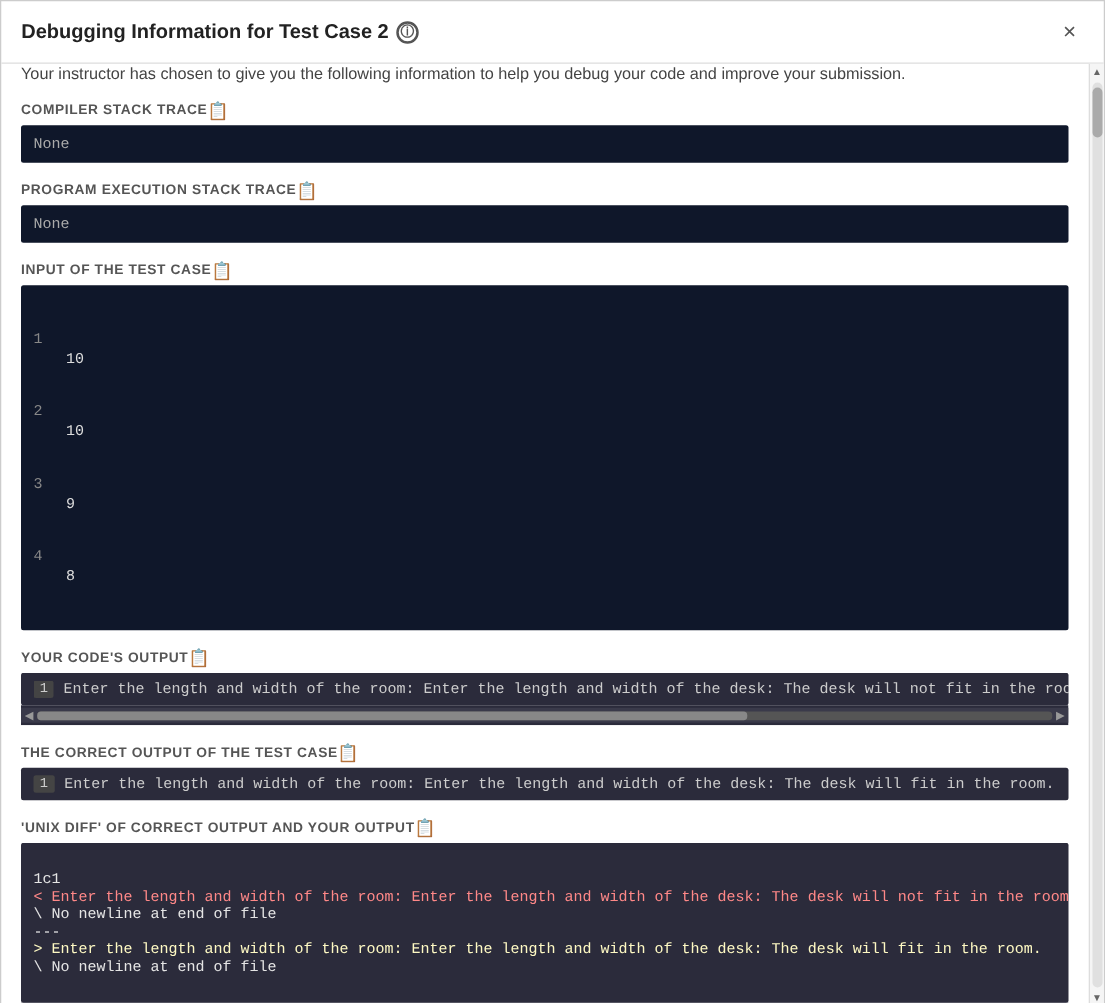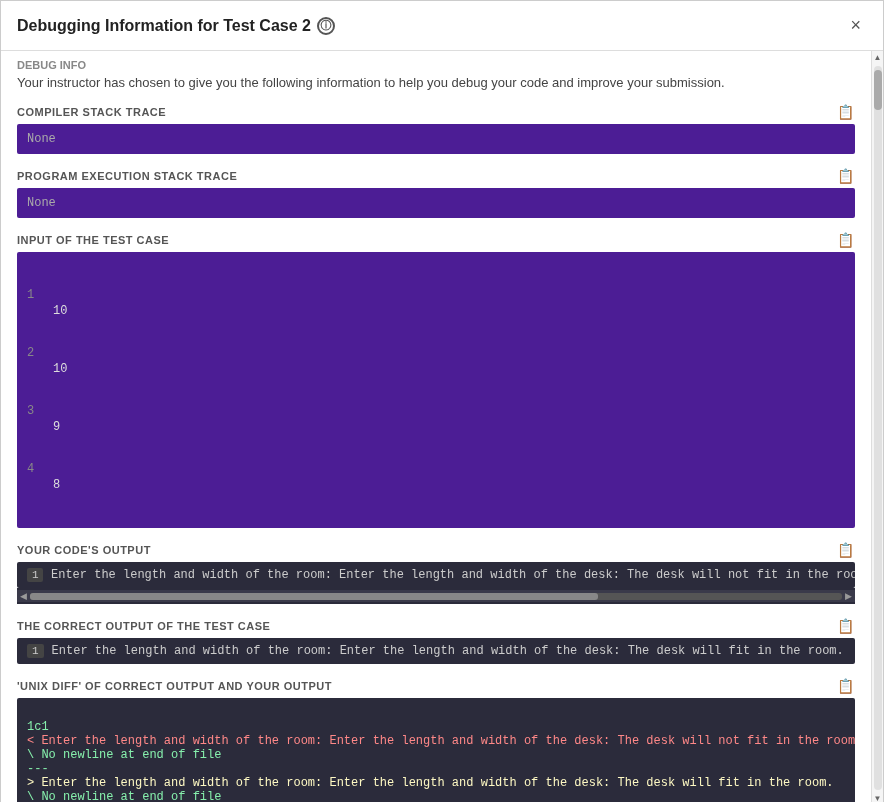--- a/index.html
+++ b/index.html
@@ -74,29 +74,29 @@
     .section-label {
       font-size: 11px;
       font-weight: bold;
       color: #555;
       text-transform: uppercase;
       letter-spacing: 0.5px;
       margin-top: 14px;
       margin-bottom: 4px;
       display: flex;
       align-items: center;
-      justify-content: space-between;
+      justify-content: flex-start;
     }
     .copy-icon {
       cursor: pointer;
       color: #666;
       font-size: 14px;
     }
     .code-block {
-      background: #4c1d95;
+      background: #0f172a;
       color: #ccc;
       font-family: 'Courier New', monospace;
       font-size: 12px;
       padding: 8px 10px;
       border-radius: 2px;
       white-space: pre;
       overflow-x: auto;
     }
     .code-block.none-block {
       color: #aaa;
@@ -143,21 +143,21 @@
       color: #ccc;
       font-family: 'Courier New', monospace;
       font-size: 12px;
       padding: 8px 10px;
       border-radius: 2px;
       white-space: pre;
       overflow-x: auto;
     }
     .diff-removed { color: #f88; }
     .diff-added { color: #fef9c3; }
-    .diff-neutral { color: #86efac; }
+    .diff-neutral { color: #e5e5e5; }
     .pretty-diff-section {
       margin-top: 14px;
     }
     .pretty-diff-label {
       font-size: 11px;
       font-weight: normal;
       color: #555;
       text-transform: uppercase;
       letter-spacing: 0.5px;
       margin-bottom: 16px;
@@ -214,21 +214,20 @@
       <span class="info-icon">ⓘ</span>
     </div>
     <button class="close-btn">×</button>
   </div>
 
   <div style="display:flex; height: calc(802px - 48px);">
 
     <div class="modal-content-area">
       <div class="modal-body">
 
-        <div class="debug-info-label">DEBUG INFO</div>
         <div class="intro-text">Your instructor has chosen to give you the following information to help you debug your code and improve your submission.</div>
 
         <div class="section-wrapper">
           <div class="section-label">
             <span>COMPILER STACK TRACE</span>
             <span class="copy-icon">📋</span>
           </div>
           <div class="code-block none-block">None</div>
         </div>
 

